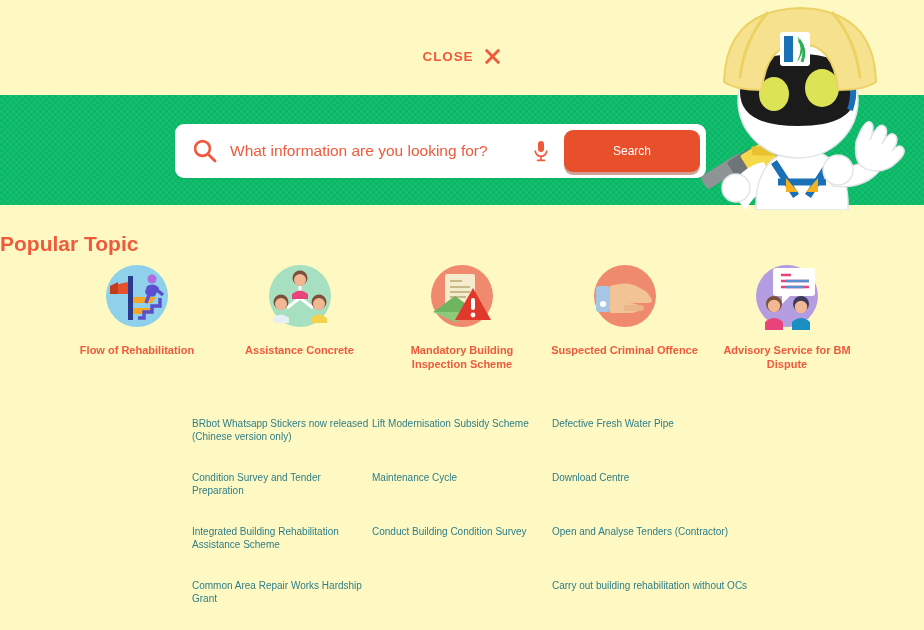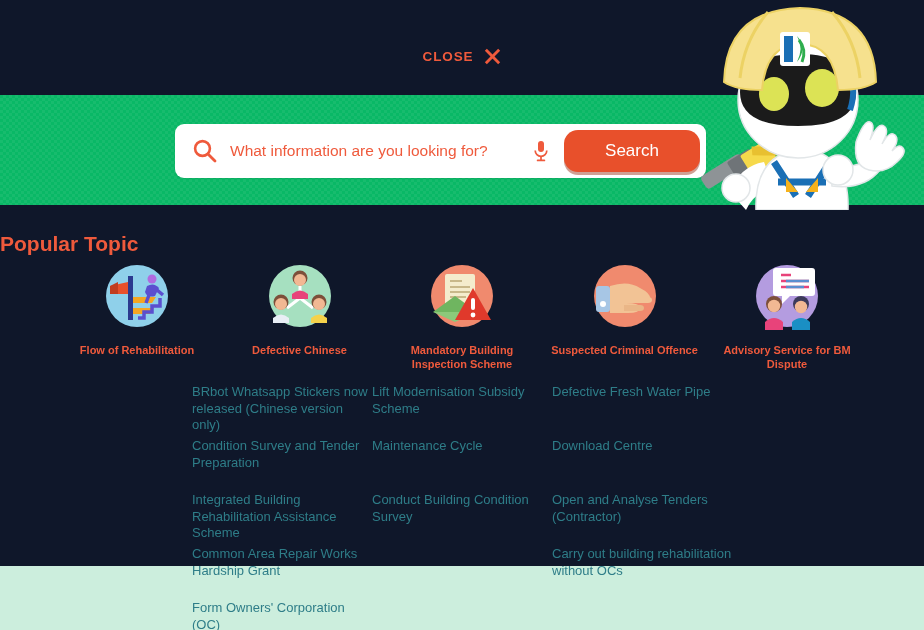--- a/index.html
+++ b/index.html
@@ -2,21 +2,21 @@
 <html><head>
 <meta charset="utf-8">
 <style>
   * { box-sizing: border-box; margin: 0; padding: 0; }
   html, body {
     width: 924px; height: 630px;
     font-family: "Liberation Sans", sans-serif;
     background: #cceedd;
     overflow: hidden;
   }
-  .page { position: relative; width: 924px; height: 566px; background: #0f172a; }
+  .page { position: relative; width: 924px; height: 630px; background: #fef9c3; }
 
   
   .close-row {
     position: absolute; top: 0; left: 0; width: 924px; height: 95px;
     display: flex; align-items: center; justify-content: center;
   }
   .close-btn {
     display: flex; align-items: center; gap: 9px;
     cursor: pointer; user-select: none;
     transform: translateY(9px);
@@ -49,22 +49,22 @@
   .search-icon { margin-left: 17px; width: 26px; height: 26px; flex: none; }
   .search-input {
     flex: 1; border: 0; outline: 0; background: transparent;
     font-family: "Liberation Sans", sans-serif;
     font-size: 15.5px; color: #ef5a3c; margin-left: 12px;
   }
   .search-input::placeholder { color: #ef5a3c; opacity: 1; }
   .mic-icon { width: 18px; height: 24px; flex: none; margin-right: 14px; cursor: pointer; }
   .search-btn {
     flex: none; width: 136px; height: 42px; margin-right: 6px;
-    background: #e8502b; border: 0; border-radius: 14px;
-    color: #ffffff; font-size: 17px;
+    background: #e8502b; border: 0; border-radius: 9px;
+    color: #ffffff; font-size: 12px;
     font-family: "Liberation Sans", sans-serif;
     cursor: pointer; box-shadow: 0 3px 0 rgba(150,45,20,.45);
   }
 
   
   .mascot { position: absolute; right: 0px; top: -4px; width: 246px; height: 214px; z-index: 6; pointer-events: none; }
 
   
   .pt-title {
     position: absolute; top: 232px; left: 0; width: 924px;
@@ -83,22 +83,22 @@
   }
 
   
   .links {
     position: absolute; top: 384px; left: 192px; width: 560px;
     display: flex; gap: 0px;
   }
   .lcol { width: 180px; display: flex; flex-direction: column; }
   .lcol .lrow { height: 54px; }
   .link {
-    color: #2e7d88; font-size: 13px; line-height: 1.28;
-    text-decoration: none; cursor: pointer; display: block;
+    color: #2e7d88; font-size: 10px; line-height: 1.28;
+    text-decoration: none; cursor: pointer; display: block; margin-top: 34px;
   }
   .lcol-wide { width: 200px; }
 </style>
 </head>
 <body>
 
 <div class="page">
 
   <div class="close-row">
     <div class="close-btn">
@@ -198,21 +198,21 @@
         <circle cx="37" cy="14" r="7.5" fill="#7d4f3a"></circle>
         <circle cx="37" cy="16" r="6" fill="#f2b893"></circle>
         <path d="M29 30 q8 -7 16 0 l0 5 h-16 z" fill="#e8437a"></path>
         <circle cx="18" cy="38" r="7.5" fill="#7d4f3a"></circle>
         <circle cx="18" cy="40" r="6" fill="#f2b893"></circle>
         <path d="M10 54 q8 -7 16 0 l0 5 h-16 z" fill="#e8eef5"></path>
         <circle cx="56" cy="38" r="7.5" fill="#7d4f3a"></circle>
         <circle cx="56" cy="40" r="6" fill="#f2b893"></circle>
         <path d="M48 54 q8 -7 16 0 l0 5 h-16 z" fill="#f5d24b"></path>
       </svg>
-      <div class="topic-label">Defective Chinese</div>
+      <div class="topic-label">Assistance Concrete</div>
     </div>
 
     <div class="topic">
       <svg class="topic-ico" viewBox="0 0 74 74">
         <circle cx="37" cy="32" r="31" fill="#f08a6e"></circle>
         <rect x="20" y="10" width="30" height="34" rx="2" fill="#f4eccd"></rect>
         <path d="M25 17 h12 M25 23 h20 M25 28 h20 M25 33 h16" stroke="#c8b88a" stroke-width="2"></path>
         <path d="M8 48 L30 32 L52 48 Z" fill="#6fb560"></path>
         <path d="M8 48 L52 48 L30 58 Z" fill="#8cc97a"></path>
         <path d="M48 24 L66 56 L30 56 Z" fill="#e0392b"></path>

